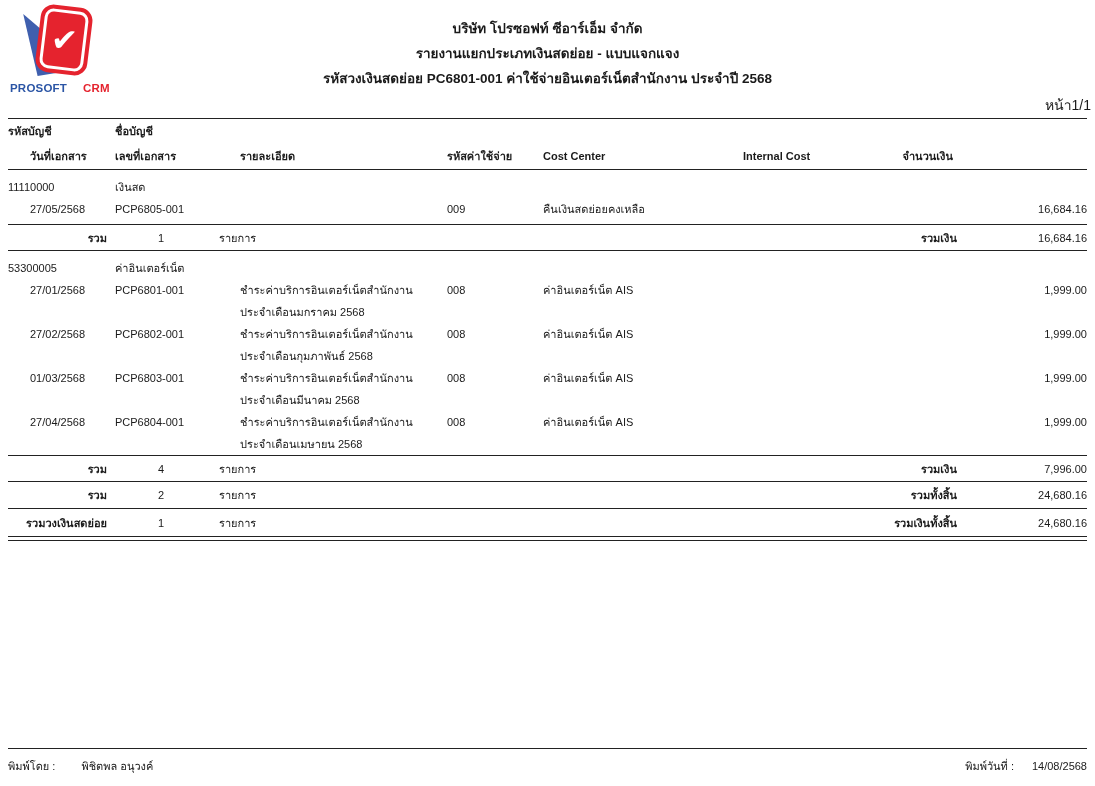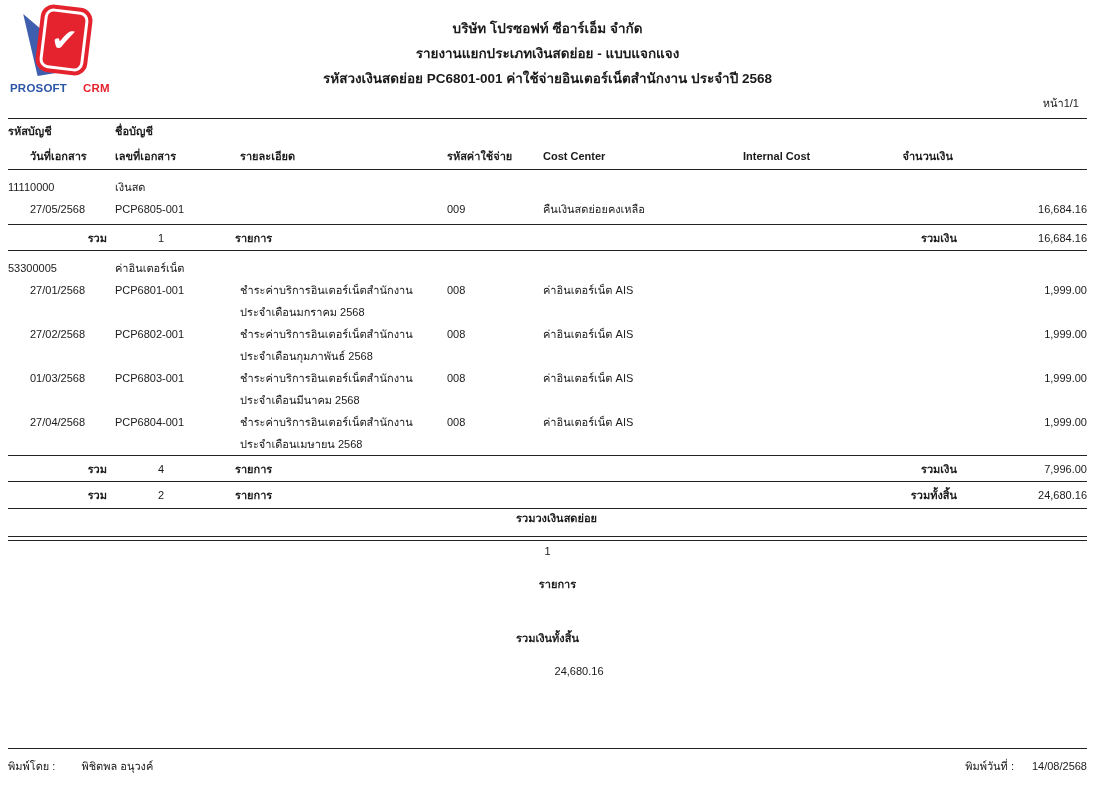--- a/index.html
+++ b/index.html
@@ -17,40 +17,40 @@
     background:#3f5fae;clip-path:polygon(10% 6%,30% 100%,98% 88%);}
   .logo-shield{position:absolute;left:28px;top:0;width:52px;height:68px;
     background:#e5232e;border-radius:13px;transform:rotate(7deg);}
   .logo-shield-inner{position:absolute;inset:4px;border:3px solid #fff;
     border-radius:9px;display:flex;align-items:center;justify-content:center;}
   .logo-check{color:#fff;font-size:32px;font-weight:bold;line-height:1;transform:rotate(-4deg);}
   .logo-text{margin-top:4px;font-size:11.5px;font-weight:bold;white-space:nowrap;letter-spacing:.2px;}
   .lp{color:#2b55a5;} .lc{color:#e5232e;margin-left:16px;}
   .titles{text-align:center;padding-top:16px;font-size:13.5px;font-weight:600;}
   .title-line{line-height:25px;}
-  .page-no{position:absolute;right:16px;top:94px;font-size:11px;}
+  .page-no{position:absolute;right:4px;top:94px;font-size:14px;}
   
   .rpt{margin:0 8px;border-top:1px solid #222;font-size:11px;}
   .grid{display:grid;grid-template-columns:107px 125px 207px 96px 200px 103px 107px 1fr;}
   .thead{border-bottom:1px solid #222;}
   .thead .grid{line-height:25px;}
   .b{font-weight:bold;}
   .c-ind{padding-left:22px;}
   .c-amt{text-align:right;}
   .acct-row{padding-top:6px;line-height:22px;}
   .drow{line-height:22px;}
   .drow .cell{align-self:start;}
   .s1row{min-height:26px;align-items:center;}
   .sumrow{display:flex;align-items:center;height:25px;gap:18px;}
-  .sumrow.h26{height:26px;} .sumrow.h27{height:27px;flex-direction:column;}
+  .sumrow.h26{height:26px;} .sumrow.h27{height:27px;}
   .sumrow.bt{border-top:1px solid #222;}
   .sumrow.bb{border-bottom:1px solid #222;}
   .s-label{width:99px;text-align:right;font-weight:bold;}
   .s-count{width:72px;text-align:center;}
-  .s-unit{margin-left:20px;font-weight:bold;}
+  .s-unit{margin-left:4px;font-weight:normal;}
   .s-fill{flex:1;}
   .s-alabel{font-weight:bold;text-align:right;}
   .s-amt{width:112px;text-align:right;}
   .dline{height:3px;border-top:1px solid #222;border-bottom:1px solid #222;}
   
   .footer{position:absolute;left:8px;right:8px;top:748px;border-top:1px solid #222;
     padding-top:8px;display:flex;align-items:baseline;font-size:11px;}
   .f-name{margin-left:26px;}
   .f-right{margin-left:auto;}
   .f-date{margin-left:18px;}

